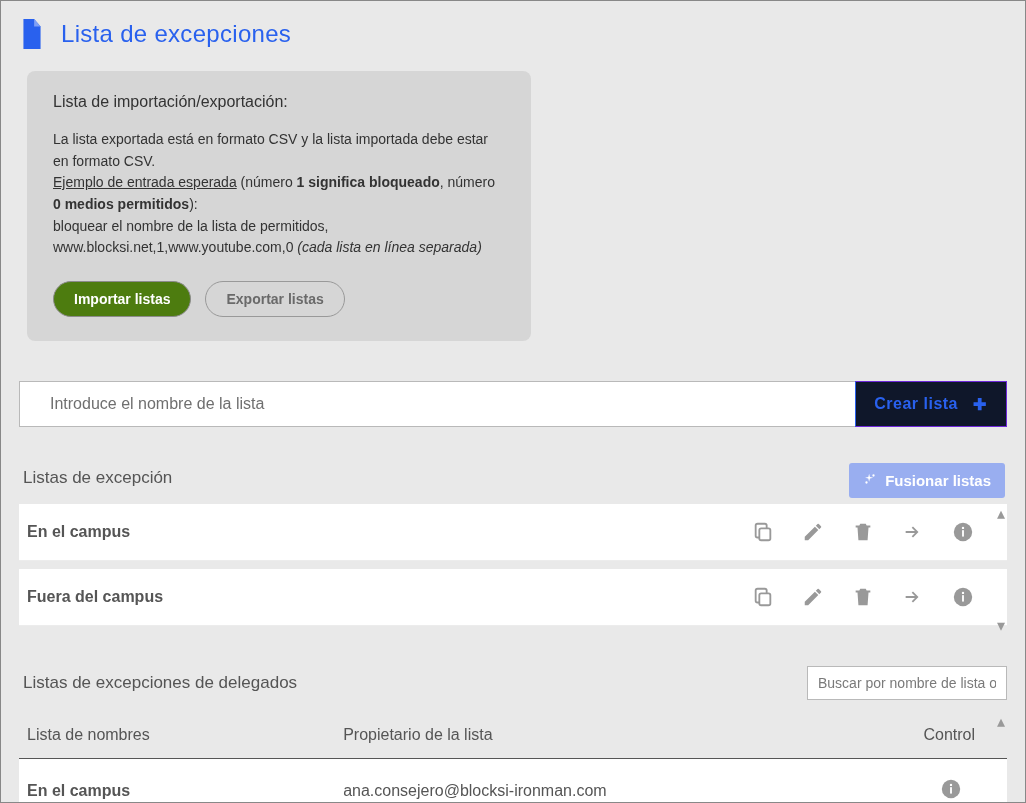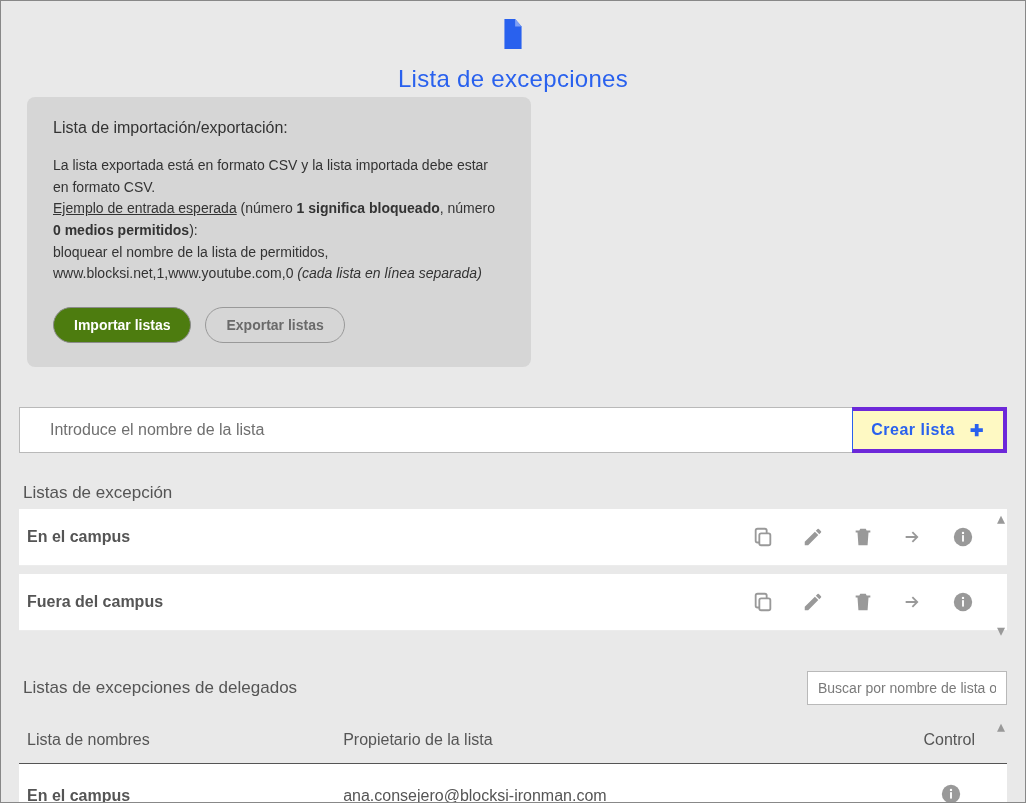--- a/index.html
+++ b/index.html
@@ -12,22 +12,21 @@
     padding: 0;
     color: #4a4a4a;
   }
   .page {
     padding: 18px 18px 0 18px;
   }
   .title-row {
     display: flex;
     align-items: center;
     gap: 16px;
-    margin-bottom: 4px;
-    flex-direction: column;
+    margin-bottom: 22px;
   }
   .page-title {
     font-size: 24px;
     font-weight: 400;
     color: #2961ee;
     letter-spacing: 0.3px;
   }
   .doc-icon svg { display: block; }
 
   .import-box {
@@ -83,23 +82,23 @@
     flex: 1;
     border: 1px solid #b9b9b9;
     background: #fff;
     padding: 13px 30px;
     font-size: 16px;
     color: #555;
     outline: none;
   }
   .create-row input::placeholder { color: #6f6f6f; }
   .create-btn {
-    border: 4px solid #6d28d9;
+    border: 1px solid #6d28d9;
     border-left: 1px solid #2961ee;
-    background: #fef9c3;
+    background: #0f172a;
     color: #2961ee;
     font-weight: 700;
     font-size: 16px;
     padding: 0 18px;
     display: flex;
     align-items: center;
     gap: 14px;
     cursor: pointer;
     letter-spacing: 0.5px;
     margin-left: -1px;
@@ -261,20 +260,30 @@
     <input type="text" placeholder="Introduce el nombre de la lista" style="">
     <button class="create-btn">
       <span>Crear lista</span>
       <span class="plus-badge">✚</span>
     </button>
   </div>
 
   <div>
     <div class="section-hdr">
       <div class="section-title">Listas de excepción</div>
+      <button class="merge-btn">
+        <span>
+          <svg width="14" height="14" viewBox="0 0 24 24" fill="#fff">
+              <path d="M13 2l2 8 8 2-8 2-2 8-2-8-8-2 8-2z" transform="scale(0.7) translate(2,2)"></path>
+              <circle cx="18" cy="6" r="2"></circle>
+              <circle cx="6" cy="18" r="2"></circle>
+            </svg>
+        </span>
+        <span>Fusionar listas</span>
+      </button>
     </div>
     <div class="list-wrap">
       <span class="scroll-ind top">▴</span>
 
       <div class="list-row">
         <span class="name">En el campus</span>
         <div class="row-actions">
           <span class="icon-btn">
               <svg viewBox="0 0 24 24" fill="none" stroke="currentColor" stroke-width="2">
                 <rect x="8" y="8" width="12" height="13" rx="2"></rect>

